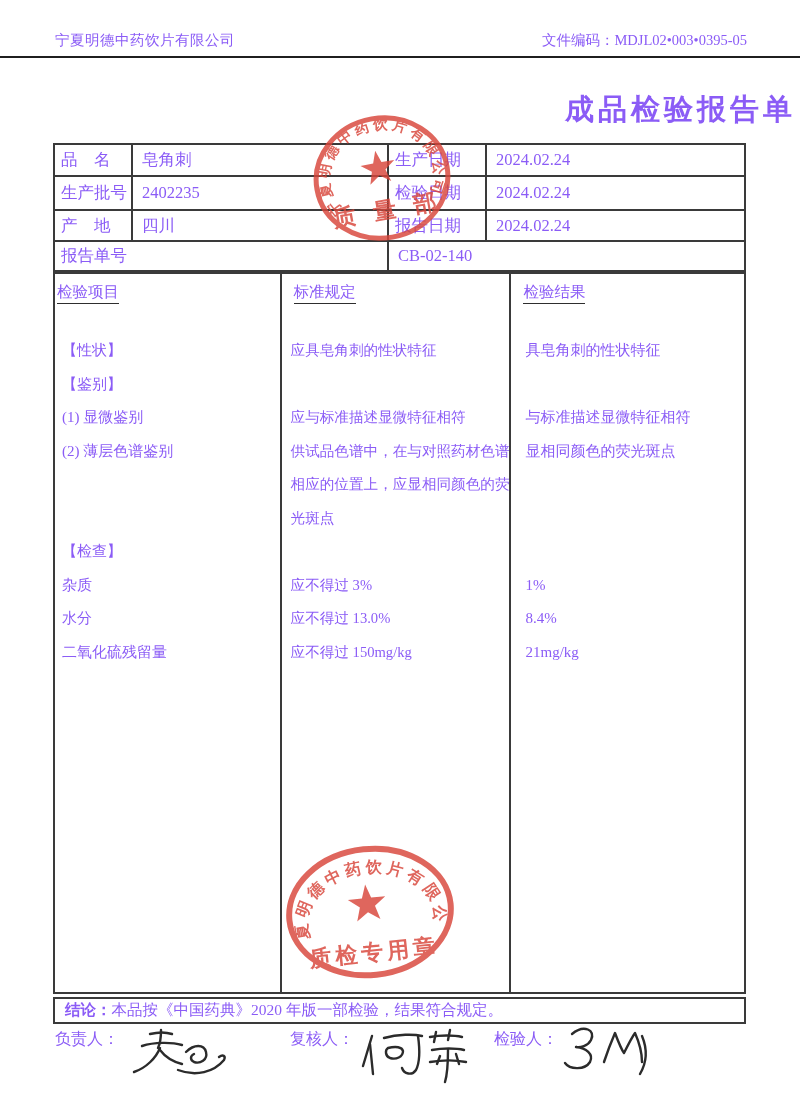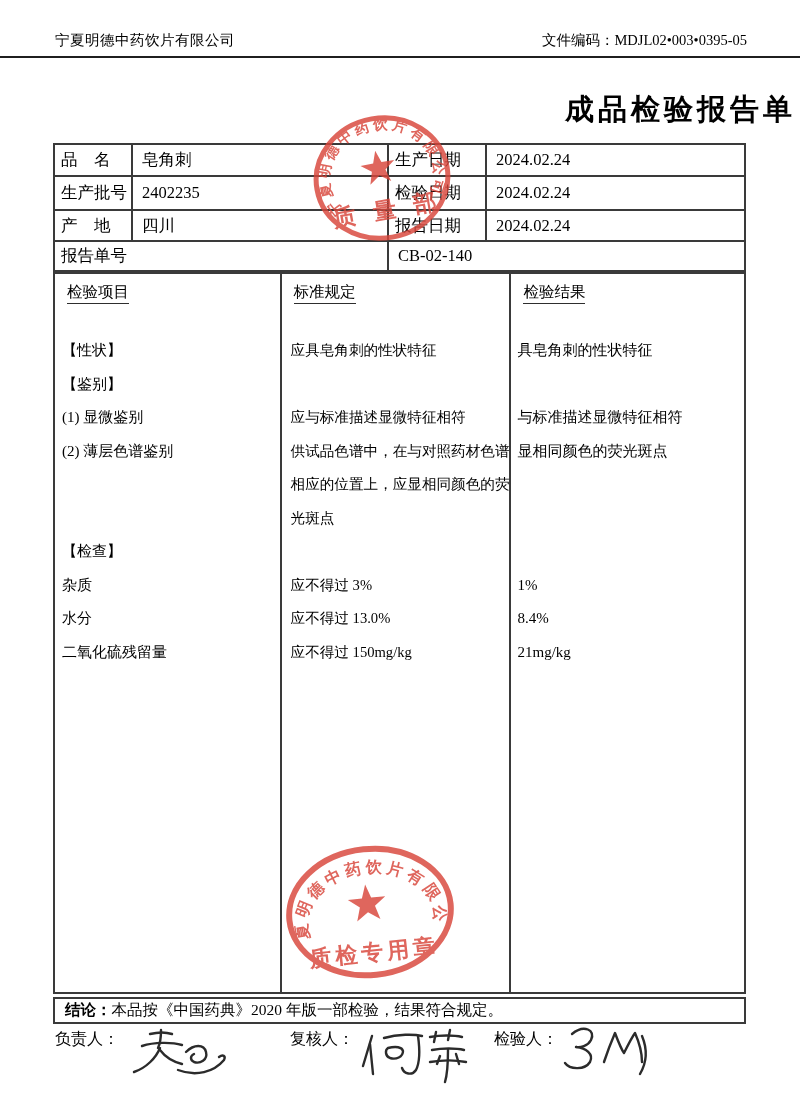--- a/index.html
+++ b/index.html
@@ -1,18 +1,18 @@
 <!DOCTYPE html>
 <html><head>
 <meta charset="utf-8">
 <style>
   html,body{margin:0;padding:0;background:#ffffff;}
   .page{
     position:relative;width:800px;height:1099px;background:#fff;overflow:hidden;
-    font-family:"Liberation Serif","DejaVu Serif",serif;color:#000000;
+    font-family:"Liberation Serif","DejaVu Serif",serif;color:#8b5cf6;
   }
   
   .hdr-company{position:absolute;left:55px;top:31px;font-size:14.5px;letter-spacing:.5px;}
   .hdr-code{position:absolute;right:53px;top:31px;font-size:14.5px;}
   .hdr-rule{position:absolute;left:0;top:56px;width:800px;height:2px;background:#1f1f1f;}
   .doc-title{position:absolute;left:0;top:90px;width:796px;text-align:right;
     font-size:29px;font-weight:bold;letter-spacing:4px;}
   
   .info-table{
     position:absolute;left:53px;top:143px;width:693px;height:129px;box-sizing:border-box;
@@ -31,27 +31,27 @@
   
   .main-table{
     position:absolute;left:53px;top:272px;width:693px;height:722px;box-sizing:border-box;
     border:2px solid #3a3a3a;display:flex;
   }
   .mcol{box-sizing:border-box;height:100%;}
   .mcol1{width:228px;border-right:2px solid #3a3a3a;}
   .mcol2{width:231px;border-right:2px solid #3a3a3a;}
   .mcol3{width:234px;}
   .mhead{height:60px;padding-top:8px;box-sizing:border-box;font-size:15.5px;}
-  .mhead.left{padding-left:12px;}
+  .mhead.left{padding-left:2px;}
   .mhead.center{text-align:left;padding-left:12px;}
   .mhead span{border-bottom:1.5px solid #2e2e2e;padding-bottom:3px;}
   .mline{height:33.5px;display:flex;align-items:center;font-size:15px;white-space:pre;}
   .mcol1 .mline{padding-left:7px;}
   .mcol2 .mline{padding-left:9px;font-size:14.6px;}
-  .mcol3 .mline{padding-left:6px;}
+  .mcol3 .mline{padding-left:14px;}
   
   .conclusion{
     position:absolute;left:53px;top:997px;width:693px;height:27px;box-sizing:border-box;
     border:2px solid #3a3a3a;display:flex;align-items:center;padding-left:10px;font-size:15.5px;
   }
   .conclusion b{font-weight:bold;}
   
   .sig-label{position:absolute;top:1029px;font-size:16px;}
   .sig-svg{position:absolute;pointer-events:none;}
   .sig-svg path{fill:none;stroke:#2b2b2b;stroke-width:2.4;stroke-linecap:round;stroke-linejoin:round;}

